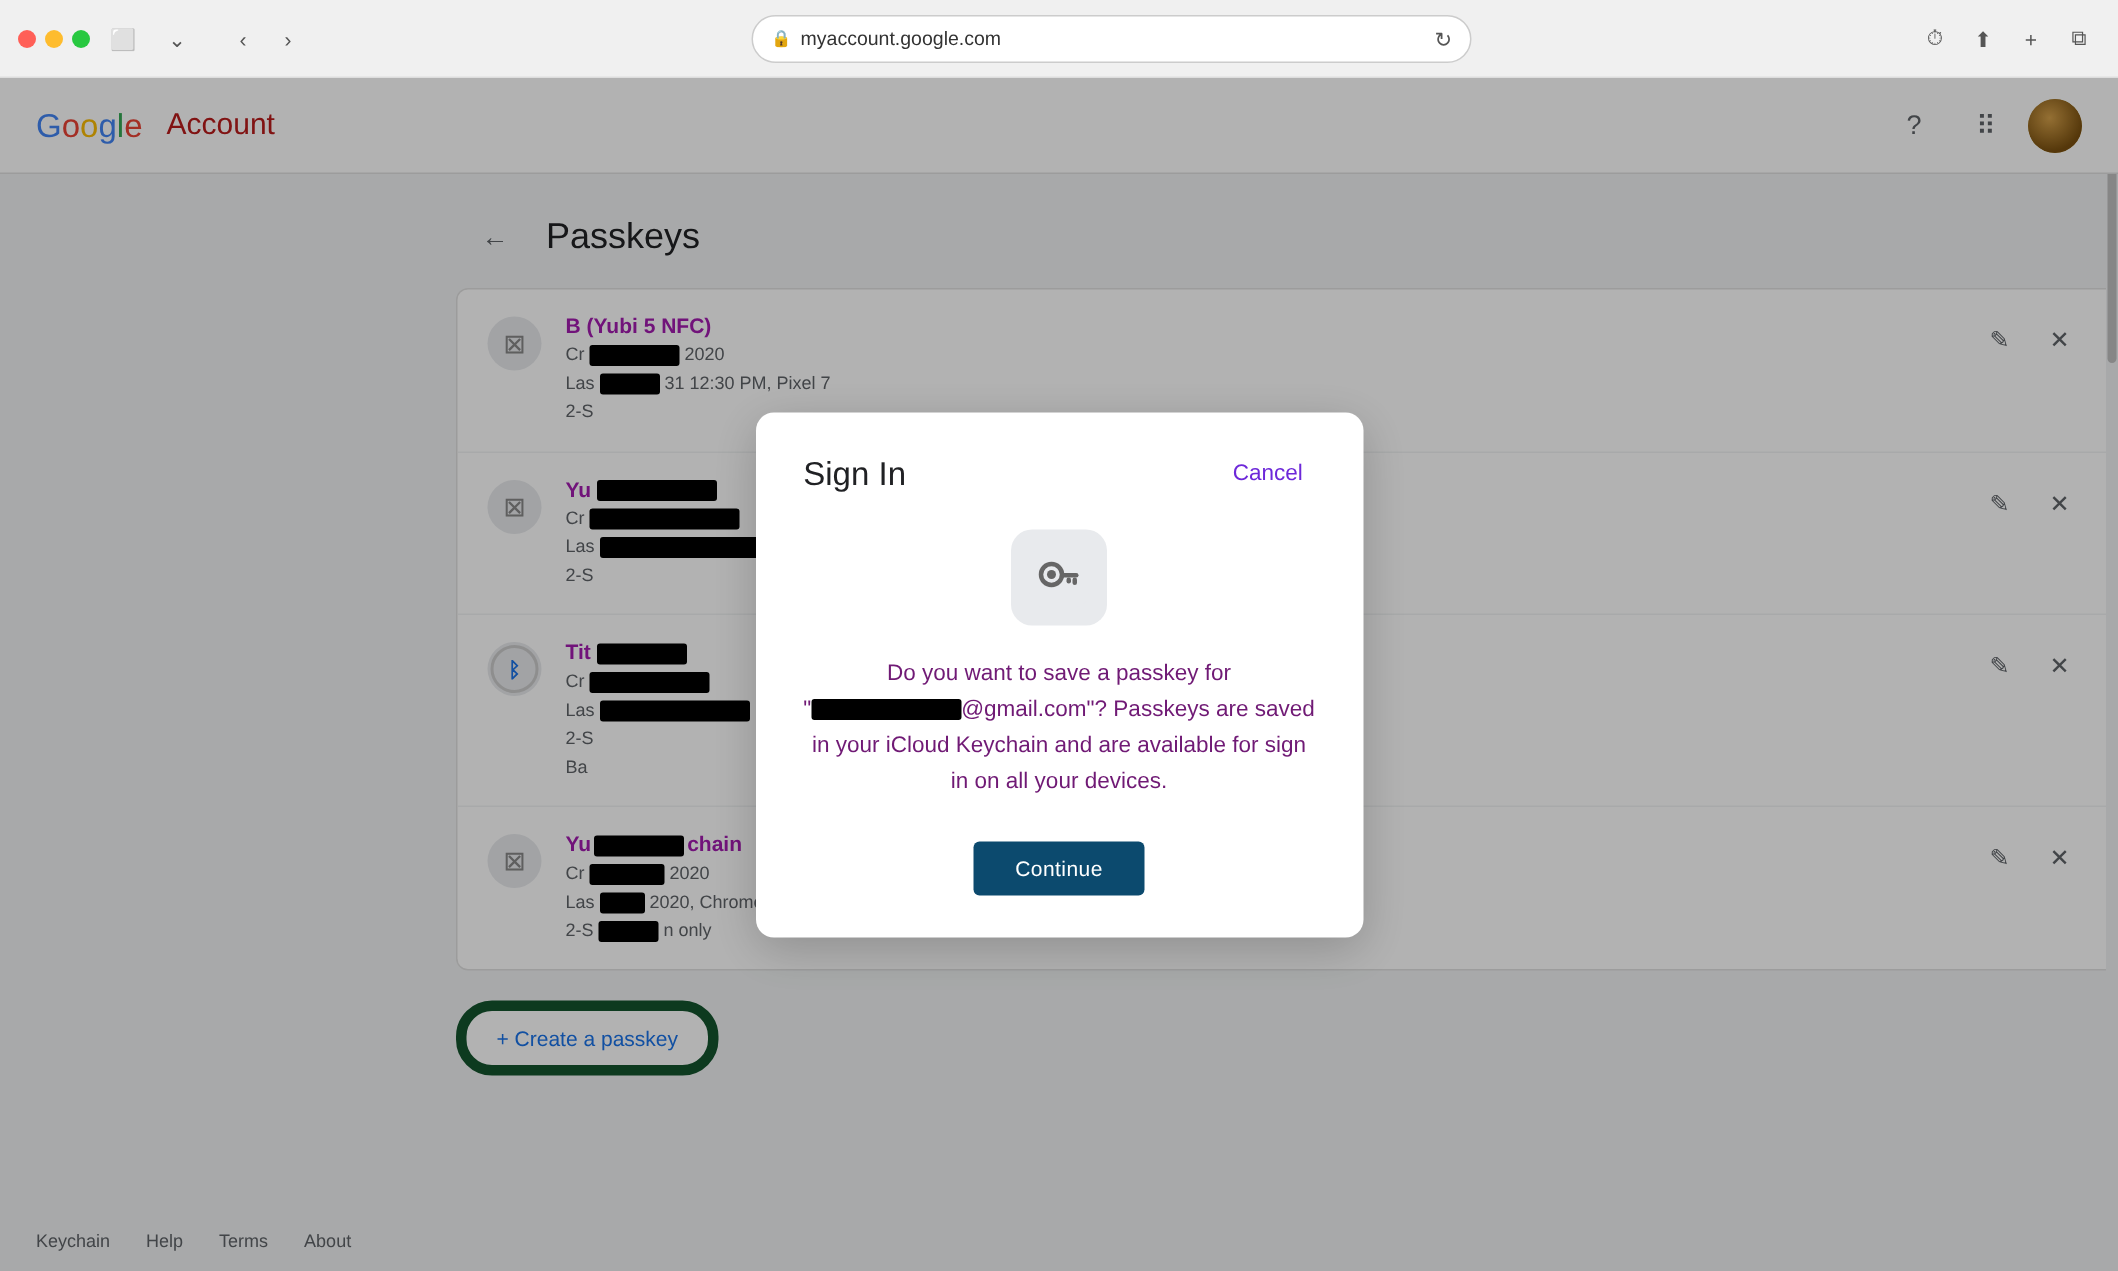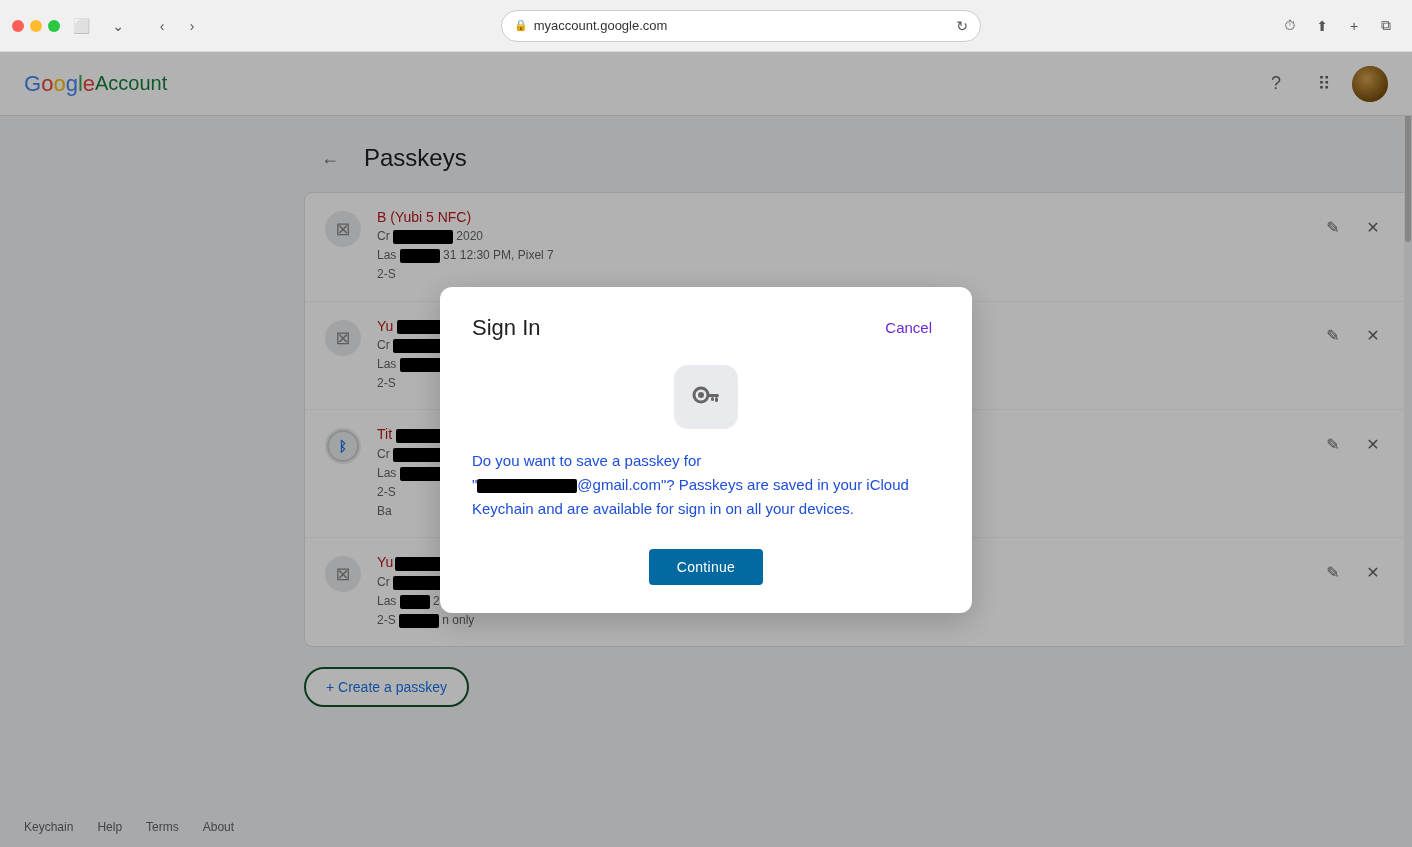--- a/index.html
+++ b/index.html
@@ -105,22 +105,22 @@
       text-decoration: none;
     }
     .g-blue { color: #4285f4; }
     .g-red { color: #ea4335; }
     .g-yellow { color: #fbbc04; }
     .g-blue2 { color: #4285f4; }
     .g-green { color: #34a853; }
     .g-red2 { color: #ea4335; }
     .logo-text {
       font-size: 20px;
-      color: #15803d;
-      margin-left: 0;
+      color: #b91c1c;
+      margin-left: 16px;
       font-family: 'Product Sans', Arial, sans-serif;
     }
     .header-right {
       margin-left: auto;
       display: flex;
       align-items: center;
       gap: 8px;
     }
     .header-icon-btn {
       width: 40px;
@@ -233,22 +233,22 @@
       font-size: 16px;
       color: #5f6368;
     }
     .passkey-icon.bluetooth {
       background: #e8eaed;
       color: #1a73e8;
     }
     .passkey-details { flex: 1; }
     .passkey-name {
       font-size: 14px;
-      color: #b91c1c;
-      font-weight: 400;
+      color: #a21caf;
+      font-weight: 700;
       margin-bottom: 2px;
     }
     .passkey-meta {
       font-size: 12px;
       color: #5f6368;
       line-height: 1.6;
     }
     .passkey-actions {
       display: flex;
       gap: 4px;
@@ -280,21 +280,21 @@
 
     
     .create-passkey-section {
       padding: 20px 0;
     }
     .create-passkey-btn {
       display: flex;
       align-items: center;
       gap: 8px;
       padding: 10px 20px;
-      border: 2px solid #14532d;
+      border: 7px solid #14532d;
       border-radius: 24px;
       background: white;
       cursor: pointer;
       color: #1a73e8;
       font-size: 14px;
       font-weight: 500;
       margin-left: 24px;
     }
 
     
@@ -325,21 +325,21 @@
       bottom: 0;
       background: rgba(0,0,0,0.3);
       display: flex;
       align-items: center;
       justify-content: center;
       z-index: 100;
     }
     .modal {
       background: white;
       border-radius: 12px;
-      width: 532px;
+      width: 405px;
       padding: 28px 32px;
       box-shadow: 0 8px 32px rgba(0,0,0,0.2);
       position: relative;
     }
     .modal-header {
       display: flex;
       align-items: center;
       justify-content: space-between;
       margin-bottom: 24px;
     }
@@ -366,31 +366,32 @@
       width: 64px;
       height: 64px;
       background: #e8eaed;
       border-radius: 14px;
       display: flex;
       align-items: center;
       justify-content: center;
       font-size: 36px;
     }
     .modal-message {
+      text-align: center;
       font-size: 15px;
-      color: #1d4ed8;
+      color: #701a75;
       line-height: 1.6;
       margin-bottom: 28px;
     }
     .modal-footer {
       display: flex;
       justify-content: center;
     }
     .continue-btn {
-      background: #0369a1;
+      background: #0c4a6e;
       color: white;
       border: none;
       border-radius: 4px;
       padding: 10px 28px;
       font-size: 14px;
       font-weight: 500;
       cursor: pointer;
       letter-spacing: 0.3px;
     }
 

